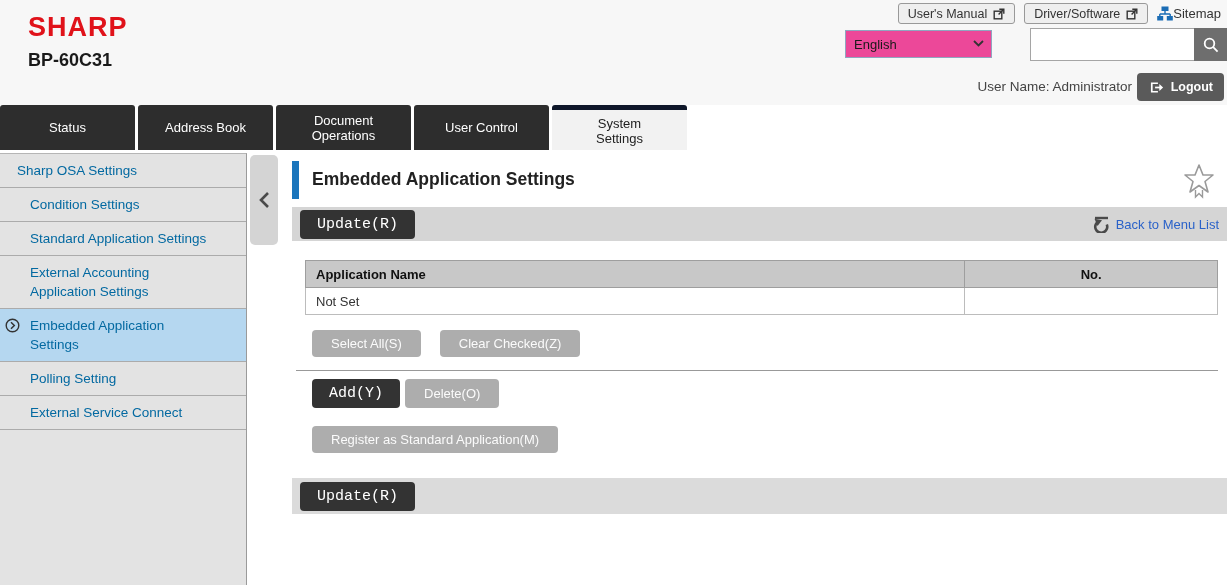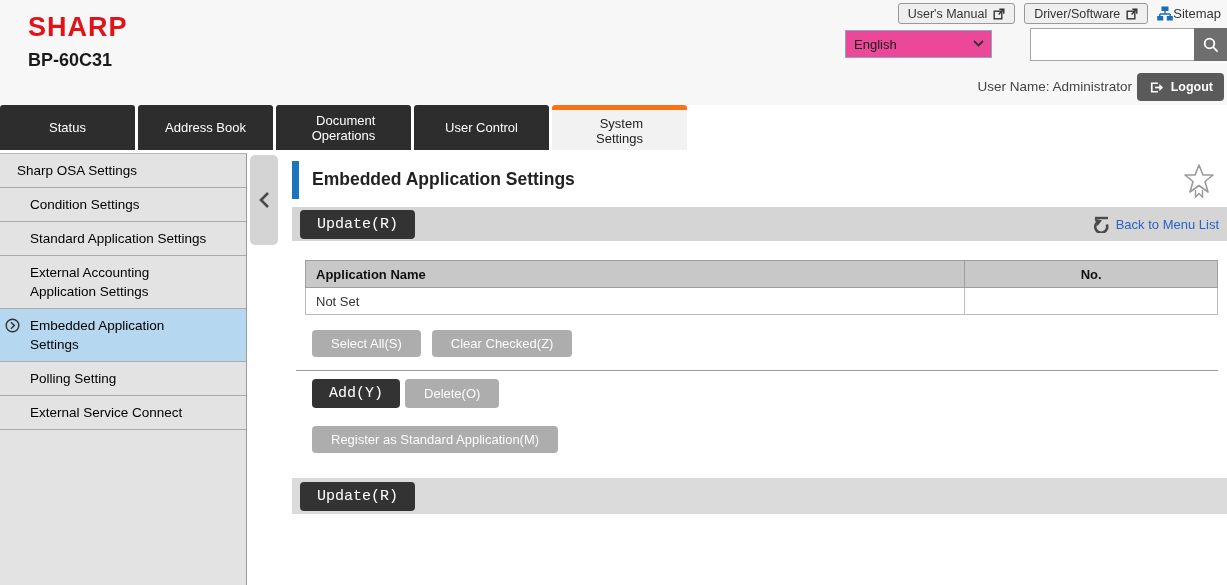--- a/index.html
+++ b/index.html
@@ -29,28 +29,28 @@
                 justify-content:center; cursor:pointer; }
 
   .username { position:absolute; right:95px; top:79px; font-size:13.5px; color:#444; }
   .logout-btn { position:absolute; right:3px; top:73px; height:28px; background:#5a5a5a; border:none; border-radius:4px;
                 color:#fff; font-size:12.5px; font-weight:bold; display:flex; align-items:center; gap:6px;
                 padding:0 11px; cursor:pointer; }
 
   
   .tabbar { position:absolute; left:0; top:105px; width:1227px; height:45px; display:flex; gap:3px; }
   .tab { width:135px; height:45px; background:#2d2d2d; color:#fff; font-size:13px; display:flex; align-items:center;
-         justify-content:center; text-align:right; border-radius:3px 3px 0 0; cursor:pointer; }
+         justify-content:center; text-align:center; border-radius:3px 3px 0 0; cursor:pointer; }
   .tab span { white-space:pre-line; line-height:15px; }
-  .tab.active { background:#f2f2f2; color:#222; border-top:5px solid #f97316; height:46px; }
+  .tab.active { background:#f2f2f2; color:#222; border-top:5px solid #0f172a; height:46px; }
 
   
   .sidebar { position:absolute; left:0; top:153px; width:247px; height:432px; background:#e3e3e3;
              border-top:1px solid #b5b5b5; border-right:1px solid #9a9a9a; }
-  .side-item { position:relative; border-bottom:1px solid #ababab; font-size:13.5px; color:#000000; line-height:19px;
+  .side-item { position:relative; border-bottom:1px solid #ababab; font-size:13.5px; color:#0369a1; line-height:19px;
                padding:7px 36px 7px 30px; cursor:pointer; }
   .side-item.lvl0 { padding-left:17px; }
   .side-item.selected { background:#b5d7f0; }
   .sel-icon { position:absolute; left:5px; top:9px; }
 
   .collapse-handle { position:absolute; left:250px; top:155px; width:28px; height:90px; background:#d4d4d4;
                      border-radius:5px; display:flex; align-items:center; justify-content:center; cursor:pointer; }
 
   
   .main { position:absolute; left:292px; top:150px; width:935px; height:435px; background:#fff; }
@@ -65,21 +65,21 @@
               cursor:pointer; font-family:Liberation Mono, monospace; }
   .back-link { display:inline-flex; align-items:center; gap:5px; font-size:13px; color:#2a62c9; cursor:pointer; text-decoration:none; }
 
   .app-table { position:absolute; left:13px; top:110px; width:913px; border-collapse:collapse; }
   .app-table th { background:#c8c8c8; border:1px solid #9e9e9e; font-size:13px; font-weight:bold; color:#111;
                   text-align:left; padding:5px 10px; height:27px; }
   .app-table th.col2 { border-left:1px solid #e9e9e9; width:27.7%;text-align:center; }
   .app-table td { background:#fff; border:1px solid #bcbcbc; border-top:none; font-size:13px; color:#333;
                   padding:5px 10px; height:27px; }
 
-  .row-selectbtns { position:absolute; left:20px; top:180px; display:flex; gap:11px;border-radius:13px; }
+  .row-selectbtns { position:absolute; left:20px; top:180px; display:flex; gap:19px;border-radius:13px; }
   .btn-disabled { background:#adadad; color:#fbfbfb; border:none; border-radius:4px; font-size:13px;
                   padding:6px 19px; cursor:default; font-family:"Liberation Sans", sans-serif; }
 
   .divider { position:absolute; left:4px; top:220px; width:922px; border-top:1px solid #999; }
 
   .row-addbtns { position:absolute; left:20px; top:229px; display:flex; gap:5px; }
   .row-register { position:absolute; left:20px; top:276px; }
 
   .toolbar2 { position:absolute; left:0; top:328px; width:935px; height:36px; background:#dbdbdb;
               display:flex; align-items:center; padding:0 8px; }

